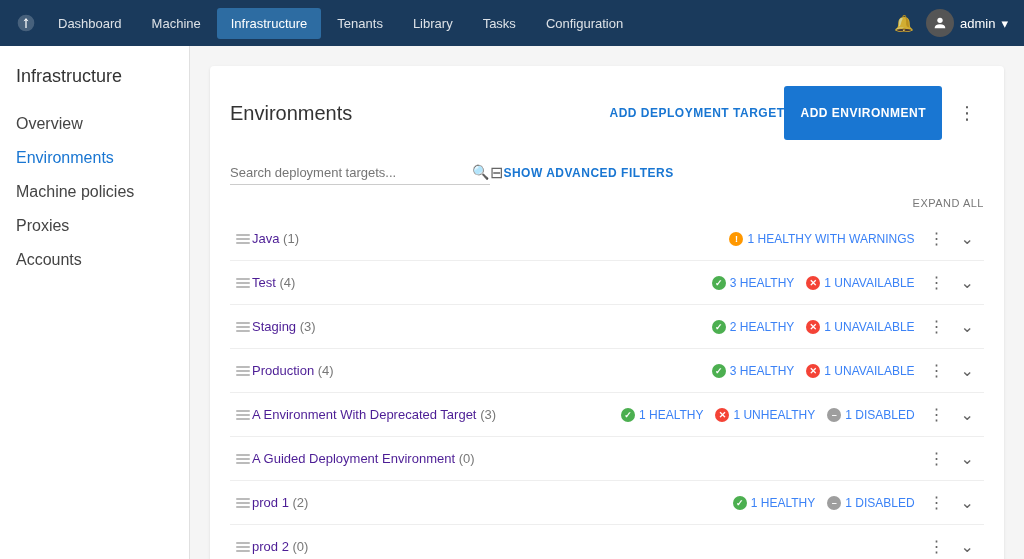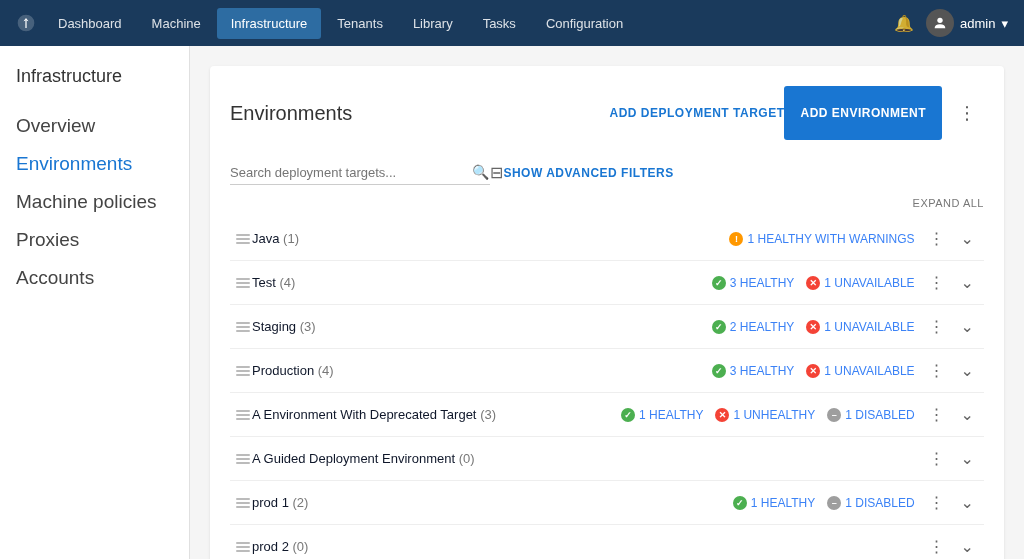--- a/index.html
+++ b/index.html
@@ -73,21 +73,21 @@
     }
     .page-title {
       font-size: 18px;
       font-weight: 400;
       padding: 0 16px 20px 16px;
       color: #333;
     }
     .sidebar-item {
       padding: 8px 16px;
       cursor: pointer;
-      font-size: 19px;
+      font-size: 16px;
       color: #444;
     }
     .sidebar-item.active { color: #1976d2; font-weight: 500; }
 
     
     .main-content {
       flex: 1;
       padding: 20px;
       background: #f5f5f5;
     }
@@ -198,21 +198,21 @@
       border-bottom: 1px solid #eee;
       padding: 10px 4px;
       min-height: 44px;
     }
     .env-row:last-child { border-bottom: none; }
     .env-name {
       flex: 1;
       font-size: 13px;
     }
     .env-name a {
-      color: #0f172a;
+      color: #4c1d95;
       text-decoration: none;
       font-weight: 500;
     }
     .env-count {
       color: #777;
       font-size: 13px;
     }
     .env-statuses {
       display: flex;
       align-items: center;

